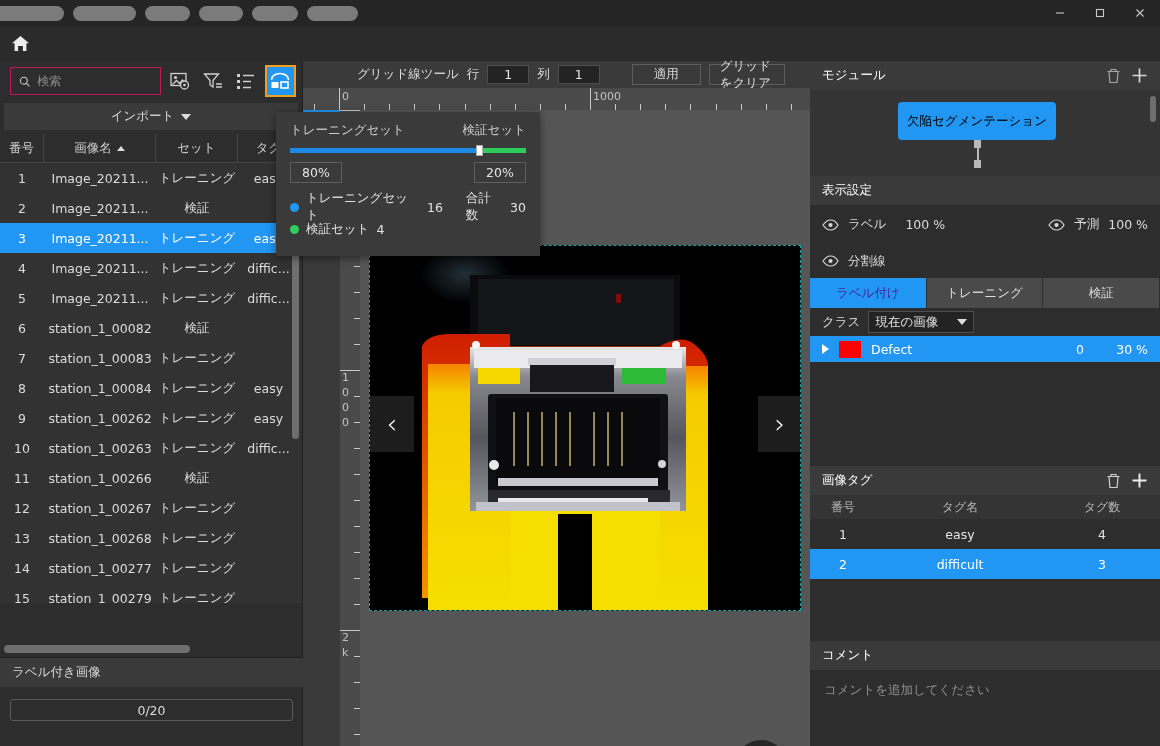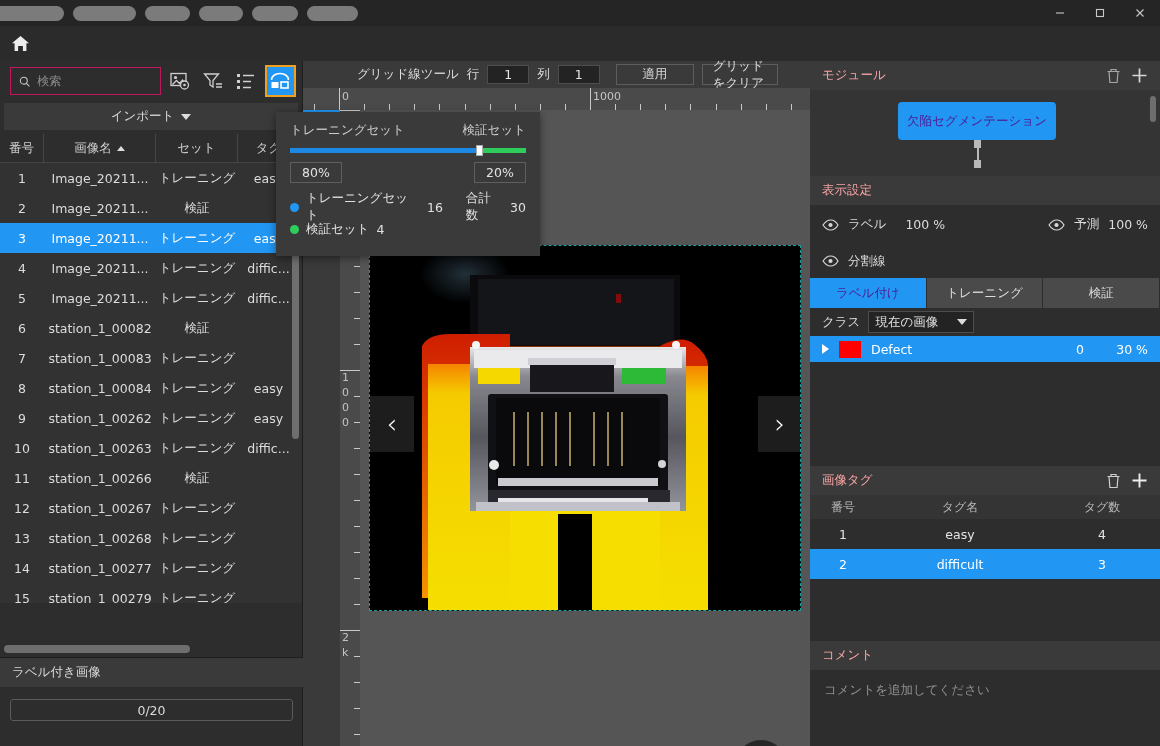--- a/index.html
+++ b/index.html
@@ -225,28 +225,28 @@
     display: flex; align-items: center; justify-content: center;
   }
 
   
   .right-panel {
     position: absolute; left: 810px; top: 61px; width: 350px; height: 685px;
     background: #2d2d2d;
   }
   .sect-hdr {
     height: 29px; background: #3a3a3a; display: flex; align-items: center;
-    padding: 0 12px; color: #fca5a5; font-size: 12.5px;
+    padding: 0 12px; color: #ffffff; font-size: 12.5px;
   }
   .sect-hdr .sp { margin-left: auto; display: flex; gap: 10px; align-items: center; }
   .module-canvas { height: 86px; background: #343434; position: relative; }
   .module-node {
     position: absolute; left: 88px; top: 12px; width: 158px; height: 38px;
     background: #2196f3; border-radius: 4px; display: flex;
-    align-items: center; justify-content: center; color: #4c1d95; font-size: 12.5px;
+    align-items: center; justify-content: center; color: #000000; font-size: 12.5px;
   }
   .node-port {
     position: absolute; left: 164px; width: 7px; height: 8px; background: #b9b9b9;
   }
   .node-line {
     position: absolute; left: 167px; top: 58px; width: 2px; height: 14px;
     background: #b9b9b9;
   }
   .mod-scroll {
     position: absolute; right: 4px; top: 6px; width: 6px; height: 26px;
@@ -531,21 +531,21 @@
       </div>
     </div>
   </div>
 
   <div class="grid-toolbar">
     <span>グリッド線ツール</span>
     <span>行</span>
     <div class="num-box">1</div>
     <span>列</span>
     <div class="num-box">1</div>
-    <div class="tb-btn" style="margin-left:8px;width:78px">適用</div>
+    <div class="tb-btn" style="margin-left:24px;width:69px">適用</div>
     <div class="tb-btn" style="width:76px">グリッドをクリア</div>
   </div>
 
   <div class="hruler" id="hruler">
       <div class="tick" style="left: 10.9px; height: 6px;"></div>
       <div class="tick" style="left: 36px; height: 22px;"></div>
       <div class="lab" style="left: 39px;">0</div>
       <div class="tick" style="left: 61.1px; height: 6px;"></div>
       <div class="tick" style="left: 86.2px; height: 6px;"></div>
       <div class="tick" style="left: 111.3px; height: 6px;"></div>

